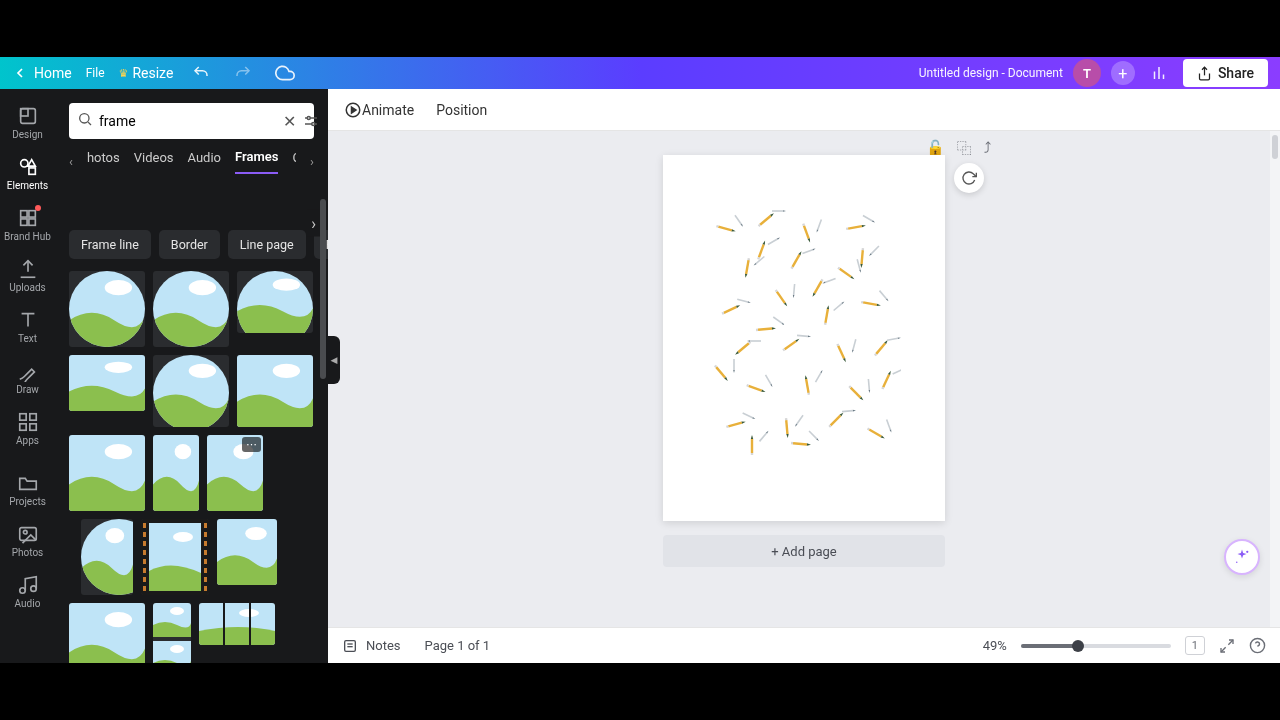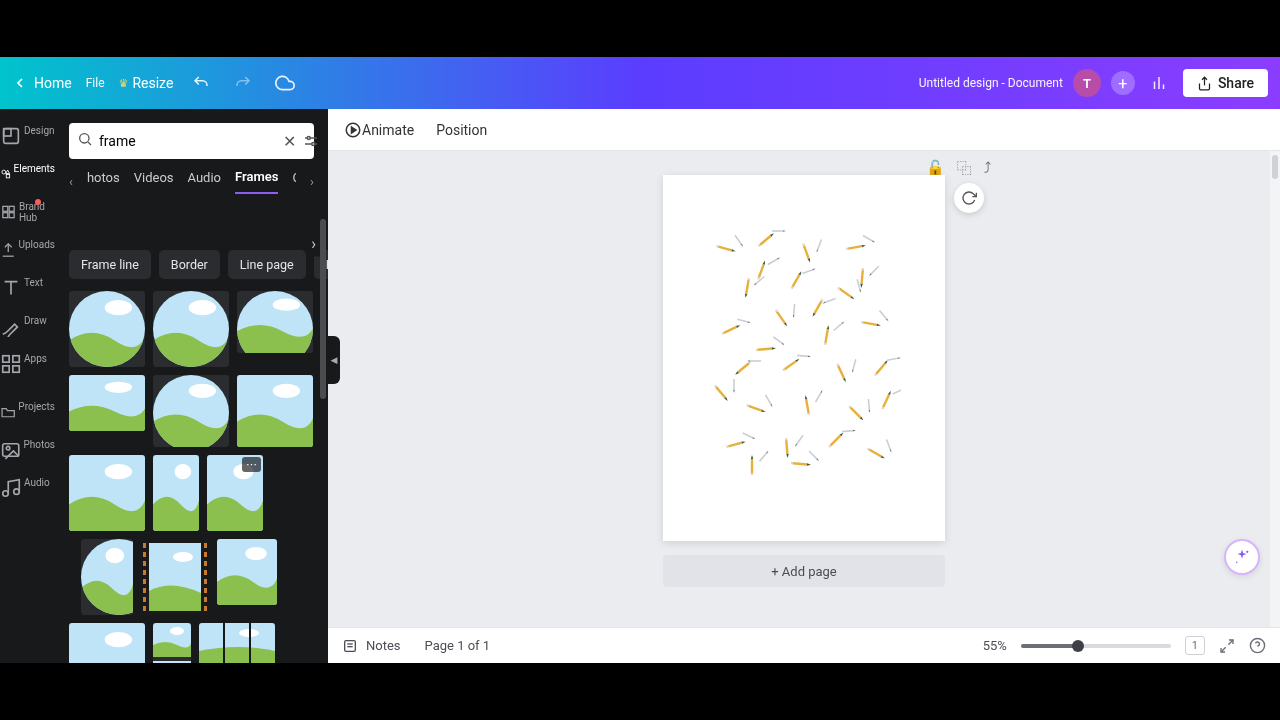--- a/index.html
+++ b/index.html
@@ -1,39 +1,39 @@
 <!DOCTYPE html>
 <html><head>
 <meta charset="utf-8">
 <style>
 * { margin: 0; padding: 0; box-sizing: border-box; font-family: -apple-system, BlinkMacSystemFont, "Segoe UI", Roboto, sans-serif; }
 html, body { width: 1280px; height: 720px; background: #000; overflow: hidden; }
 
 .app { position: absolute; top: 57px; left: 0; width: 1280px; height: 606px; background: #fff; display: flex; flex-direction: column; }
 
 
-.topbar { height: 52px; background: linear-gradient(90deg, #00c4cc, #5b3dff, #8b3dff); display: flex; align-items: center; padding: 0 12px; color: #fff; }
+.topbar { height: 32px; background: linear-gradient(90deg, #00c4cc, #5b3dff, #8b3dff); display: flex; align-items: center; padding: 0 12px; color: #fff; }
 .topbar-left { display: flex; align-items: center; gap: 14px; }
 .topbar-right { margin-left: auto; display: flex; align-items: center; gap: 10px; }
 .home-btn { display: flex; align-items: center; gap: 6px; font-size: 14px; cursor: pointer; }
 .menu-btn { font-size: 12px; cursor: pointer; }
 .resize-btn { display: flex; align-items: center; gap: 4px; font-size: 14px; cursor: pointer; }
 .crown { color: #ffd54f; font-size: 11px; }
 .icon-btn { width: 28px; height: 28px; display: flex; align-items: center; justify-content: center; cursor: pointer; opacity: .9; }
 .doc-title { font-size: 12px; opacity: .95; }
 .avatar { width: 28px; height: 28px; border-radius: 50%; background: #b84da9; display: flex; align-items: center; justify-content: center; font-size: 13px; font-weight: 600; }
 .plus-circle { width: 24px; height: 24px; border-radius: 50%; background: rgba(255,255,255,.25); display:flex; align-items:center; justify-content:center; font-size:16px; }
 .share-btn { background: #fff; color: #222; padding: 6px 14px; border-radius: 4px; display: flex; align-items: center; gap: 6px; font-size: 14px; font-weight: 500; }
 
 
 .body { flex: 1; display: flex; min-height: 0; }
 
 
 .rail { width: 55px; background: #18191b; display: flex; flex-direction: column; align-items: center; padding-top: 8px; color: #a4a7ab; }
-.rail-item { width: 55px; display: flex; gap: 2px; padding: 8px 0; font-size: 10px; cursor: pointer; position: relative; }
+.rail-item { width: 55px; display: flex; flex-direction: column; align-items: center; gap: 2px; padding: 8px 0; font-size: 10px; cursor: pointer; position: relative; }
 .rail-item.active { color: #fff; }
 .rail-item svg { width: 22px; height: 22px; }
 .rail-dot { position: absolute; top: 6px; right: 14px; width: 6px; height: 6px; border-radius: 50%; background: #ff5a5a; }
 
 
 .panel { width: 273px; background: #18191b; display: flex; flex-direction: column; position: relative; justify-content: space-between; }
 .search-row { padding: 14px 14px 10px; }
 .search-box { background: #fff; border-radius: 4px; height: 36px; display: flex; align-items: center; padding: 0 8px; gap: 6px; }
 .search-box input { flex: 1; border: none; outline: none; font-size: 14px; }
 .search-ico { color: #555; }
@@ -787,21 +787,21 @@
         <div class="bb-left">
           <svg width="16" height="16" viewBox="0 0 24 24" fill="none" stroke="currentColor" stroke-width="2">
               <rect x="4" y="4" width="16" height="16" rx="2"></rect>
               <line x1="8" y1="9" x2="16" y2="9"></line>
               <line x1="8" y1="13" x2="16" y2="13"></line>
             </svg>
           <span>Notes</span>
         </div>
         <div class="bb-mid">Page 1 of 1</div>
         <div class="bb-right">
-          <span>55%</span>
+          <span>49%</span>
           <div class="zoom-slider">
               <div class="fill"></div>
               <div class="knob"></div>
             </div>
           <span class="bb-ico" style="border:1px solid #cfd1d6;border-radius:3px;padding:2px 6px;font-size:11px">1</span>
           <span class="bb-ico">
               <svg width="16" height="16" viewBox="0 0 24 24" fill="none" stroke="currentColor" stroke-width="2">
                 <polyline points="15 3 21 3 21 9"></polyline>
                 <polyline points="9 21 3 21 3 15"></polyline>
                 <line x1="21" y1="3" x2="14" y2="10"></line>

